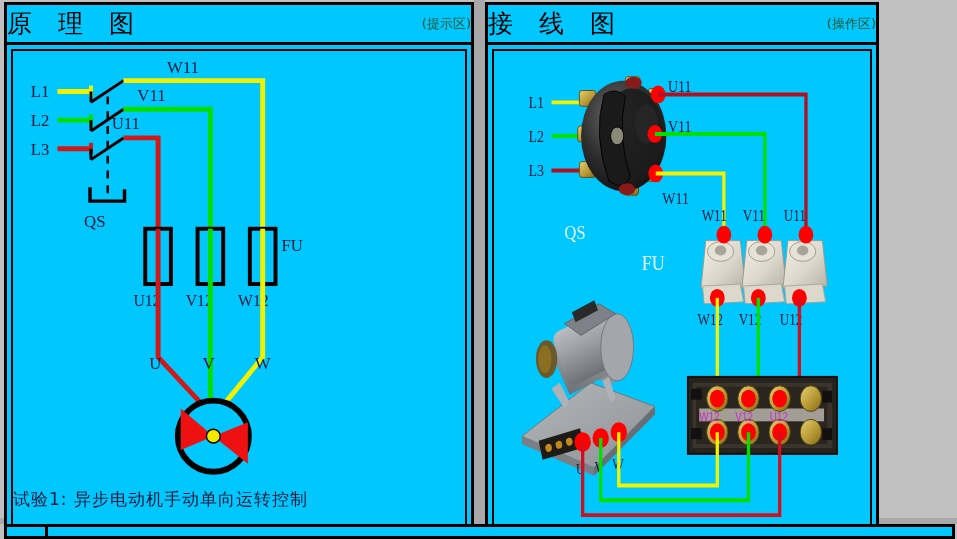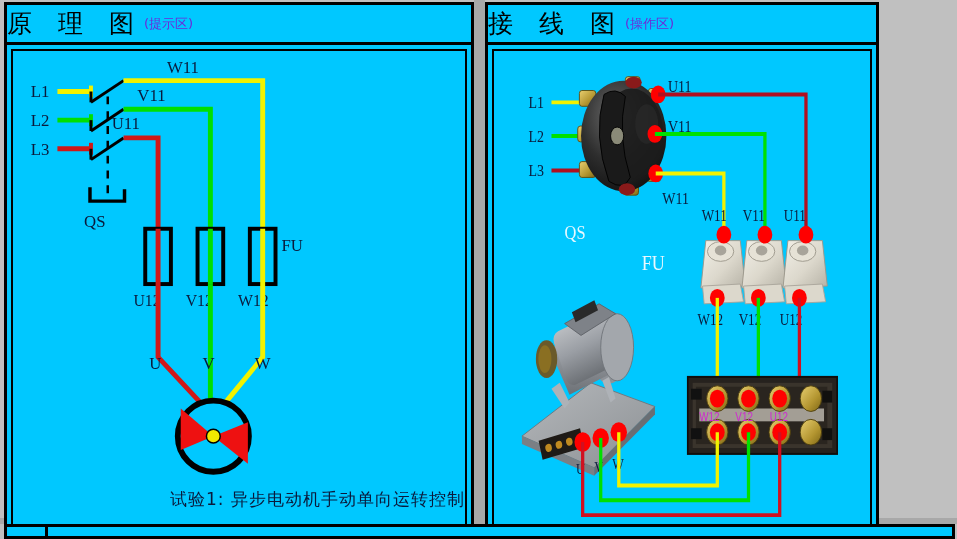--- a/index.html
+++ b/index.html
@@ -7,31 +7,31 @@
        font-family:"Liberation Serif","DejaVu Serif",serif;}
   .root{position:relative;width:957px;height:539px;background:#c0c0c0;}
 
   
   .panel{position:absolute;background:#00c8ff;border:3px solid #000;box-sizing:border-box;}
   #panel-left{left:4px;top:2px;width:470px;height:534px;}
   #panel-right{left:485px;top:2px;width:394px;height:534px;}
 
   .title-bar{position:absolute;left:0;top:0;width:100%;height:40px;
              background:#00c8ff;border-bottom:3px solid #000;box-sizing:border-box;
-             display:flex;align-items:center;justify-content:flex-start;}
+             display:flex;align-items:center;justify-content:space-between;}
   .title-main{font-size:25px;letter-spacing:9px;color:#000;font-weight:500;
               font-family:"DejaVu Sans","Liberation Sans",sans-serif;}
-  .title-sub{font-size:13px;color:#6d28d9;margin-left:1px;
+  .title-sub{font-size:13px;color:#14532d;margin-left:1px;
              font-family:"DejaVu Sans","Liberation Sans",sans-serif;}
 
   .canvas{position:absolute;left:4px;top:44px;right:4px;bottom:4px;
           background:#00c8ff;border:2px solid #000;box-sizing:border-box;overflow:hidden;}
   #panel-right .canvas{border:2px solid #000;}
 
-  .caption{position:absolute;left:0;bottom:16px;width:100%;text-align:right;
+  .caption{position:absolute;left:0;bottom:16px;width:100%;text-align:left;
            font-size:17px;color:#0a1a3c;letter-spacing:1px;
            font-family:"DejaVu Sans","Liberation Sans",sans-serif;}
 
   
   .svgwrap{position:absolute;left:0;top:0;width:100%;height:100%;}
 
   
   #bottom-strip{position:absolute;left:4px;top:524px;width:951px;height:15px;
                 background:#00c8ff;border:3px solid #000;box-sizing:border-box;}
   #bottom-strip .cell{position:absolute;left:38px;top:0;width:3px;height:100%;background:#000;}

